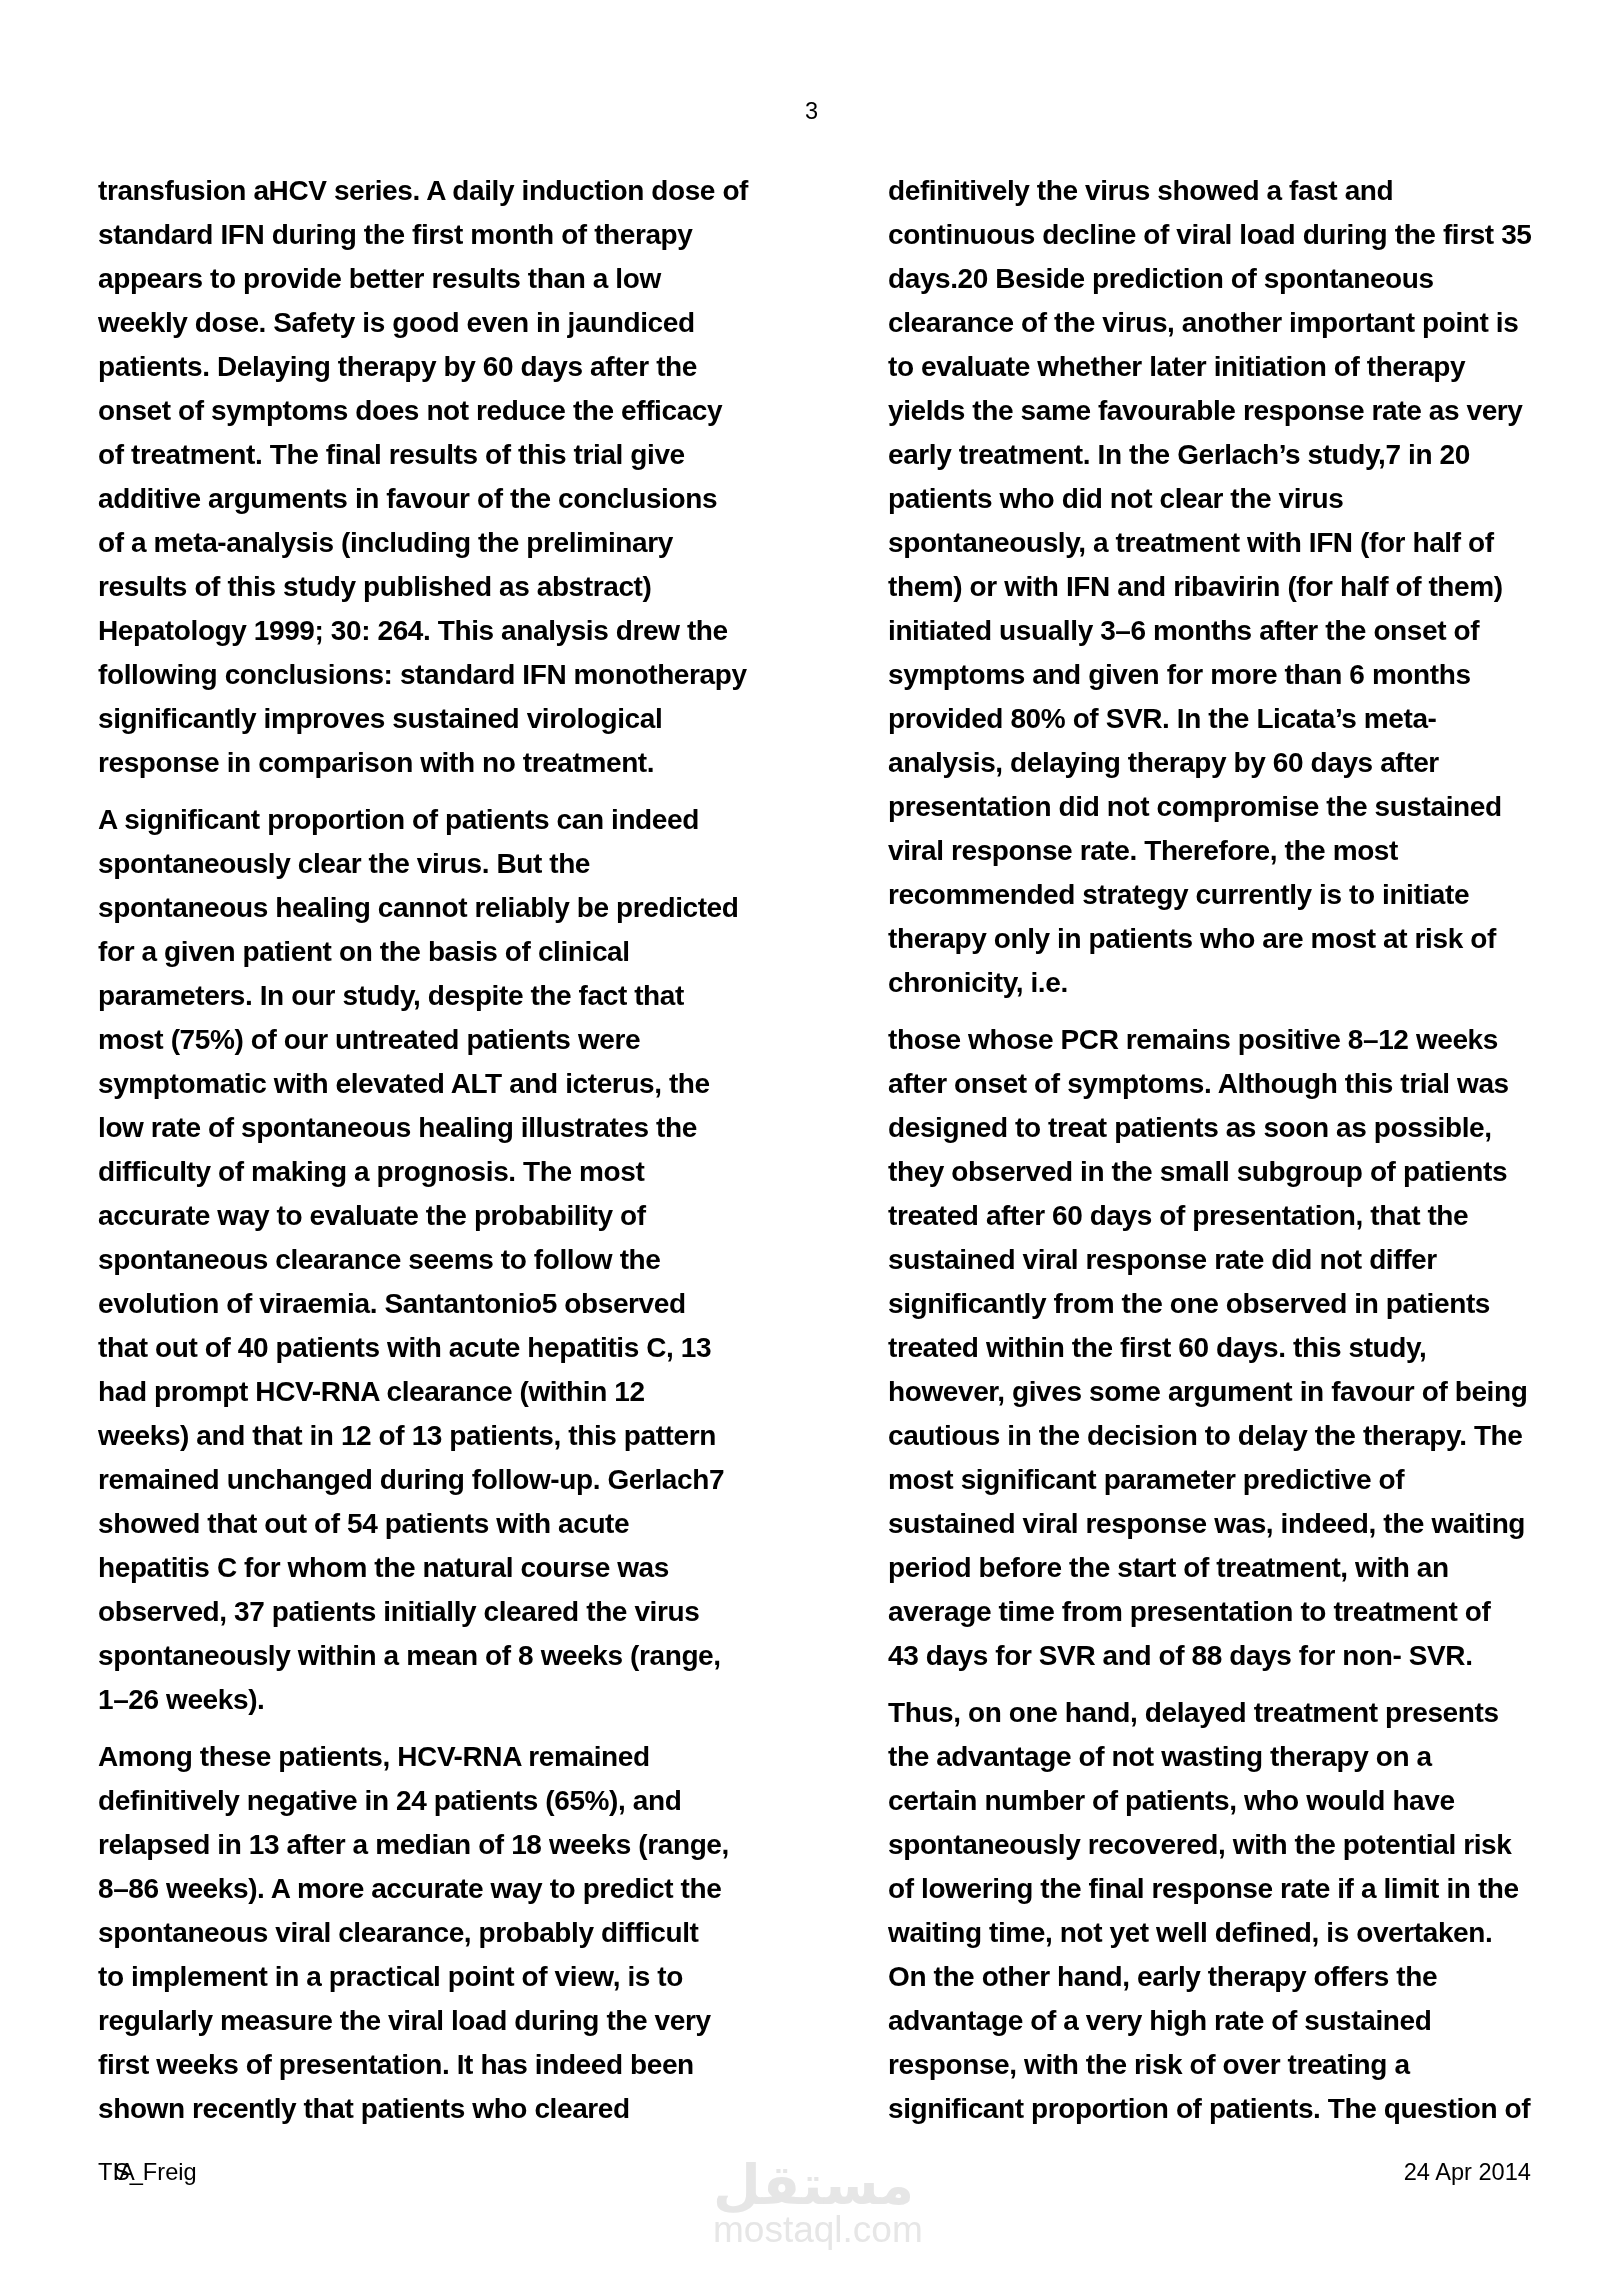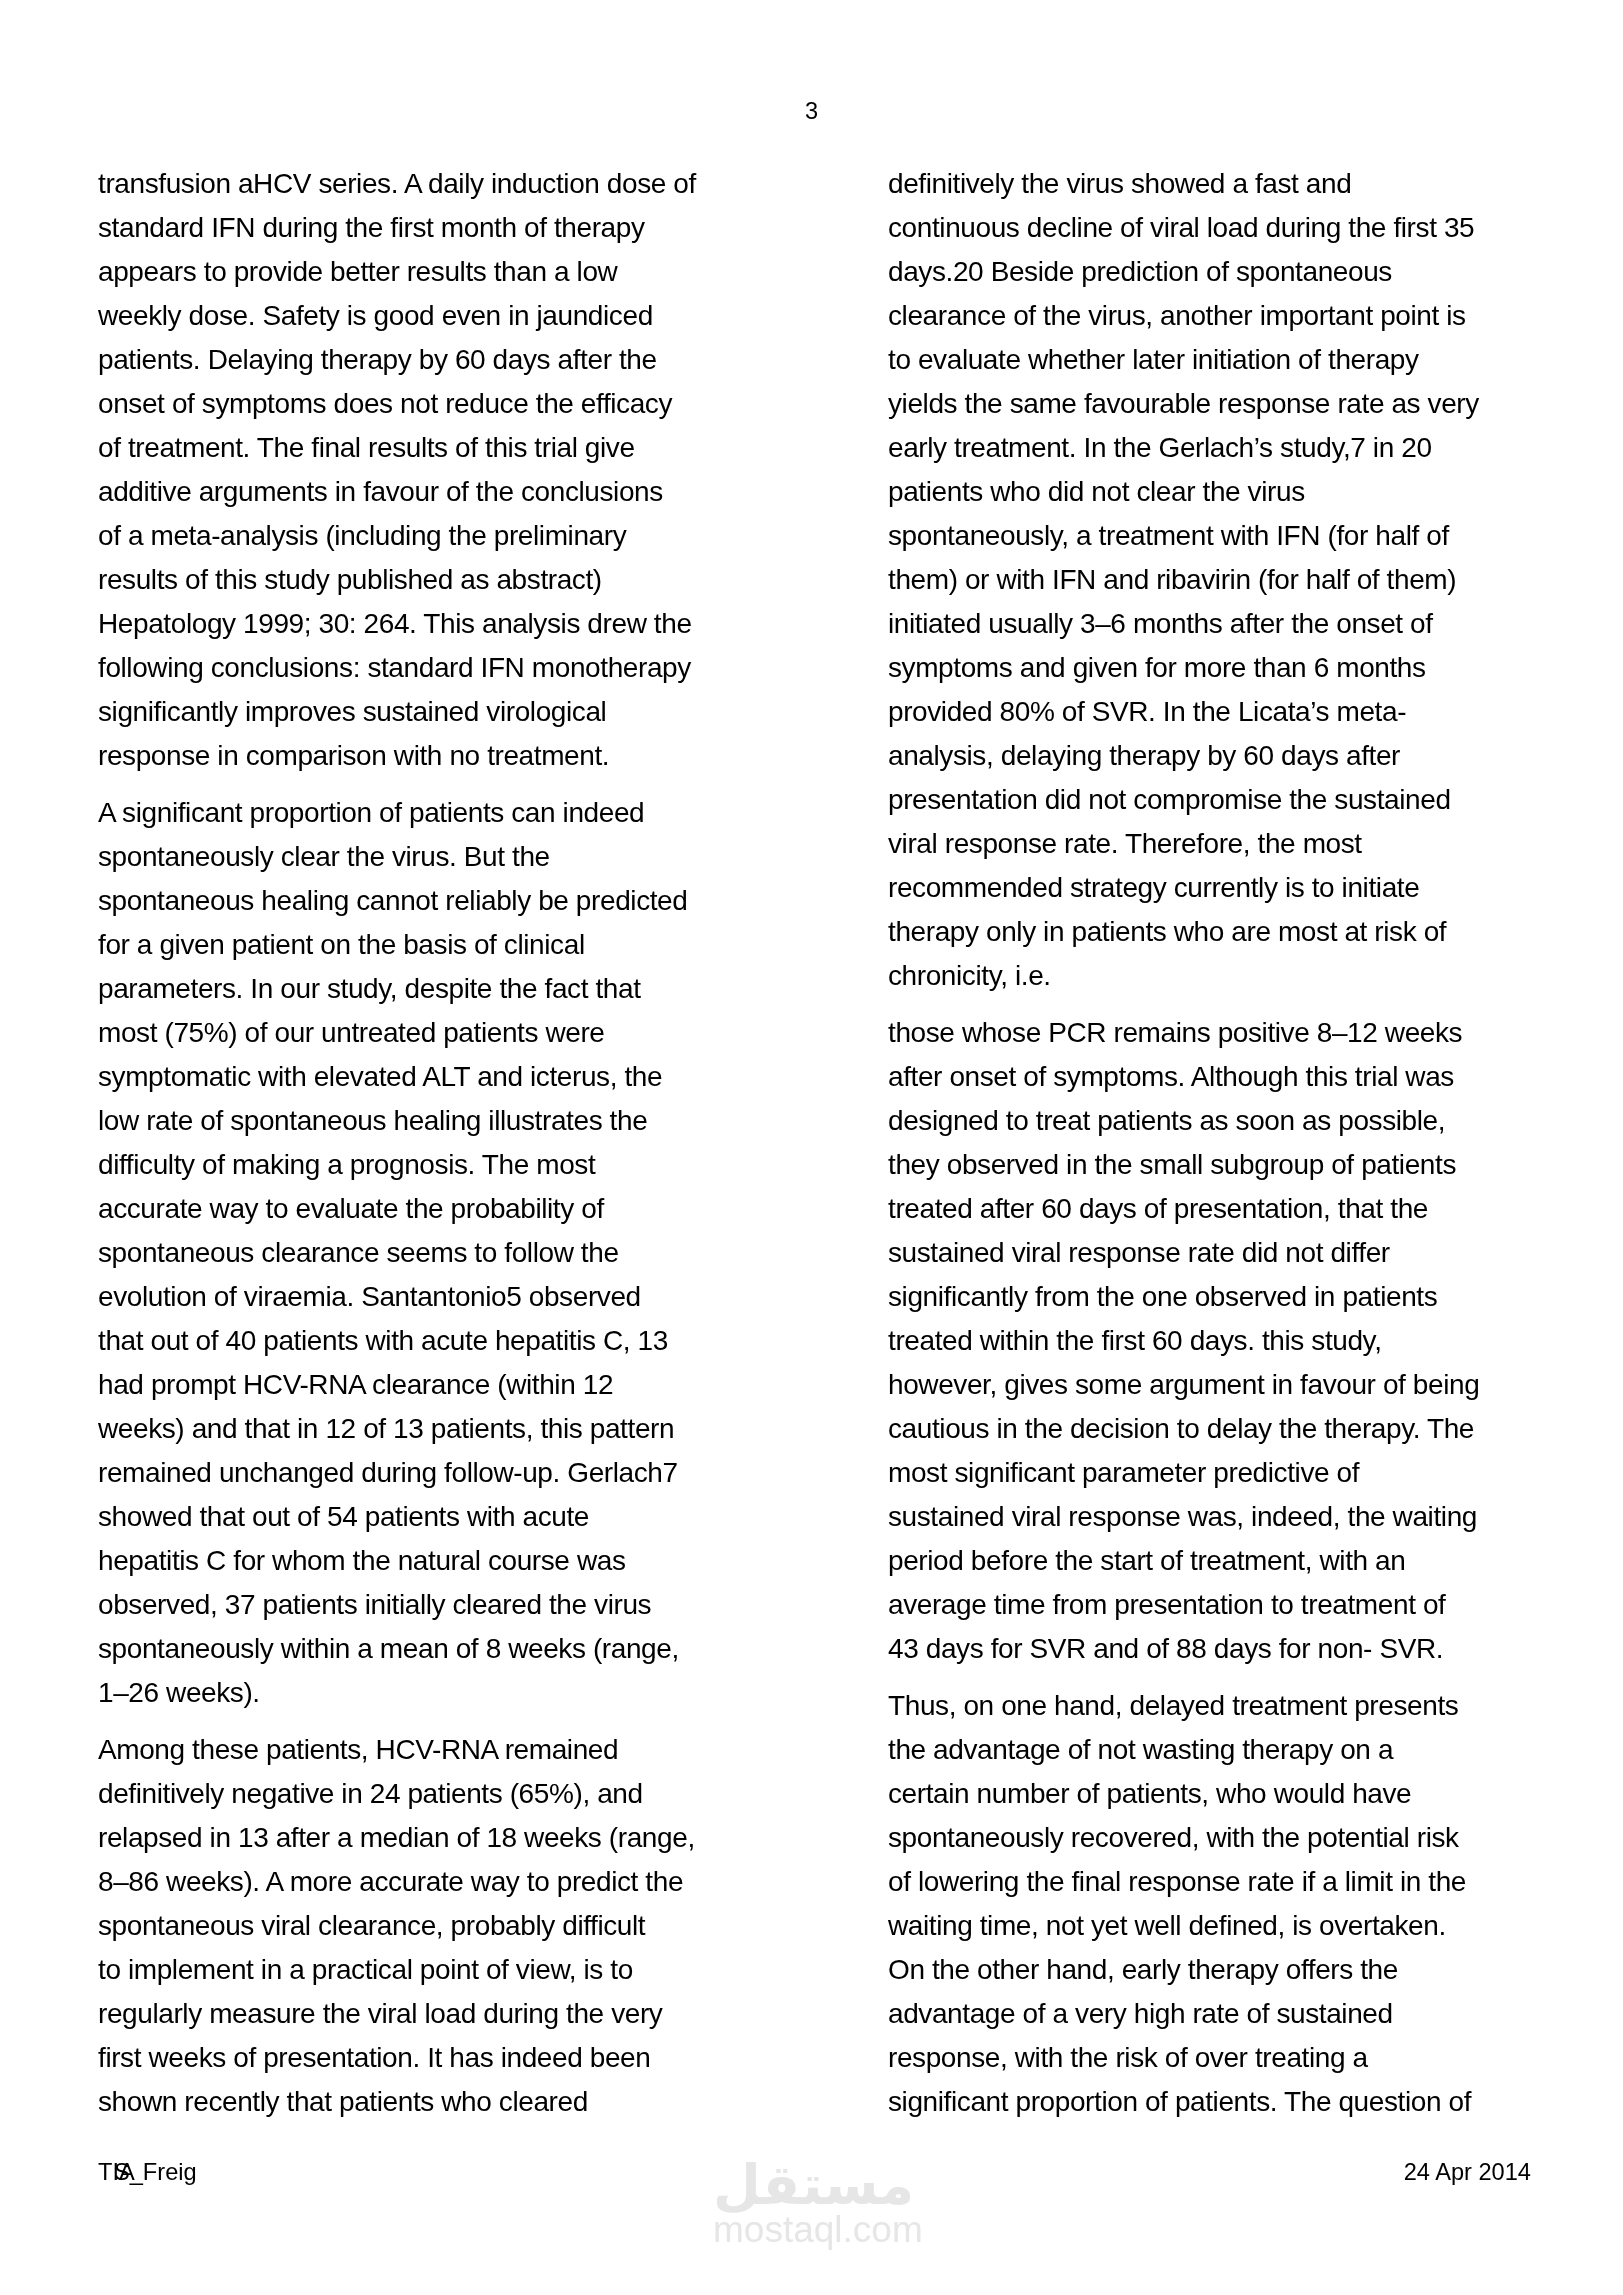--- a/index.html
+++ b/index.html
@@ -29,22 +29,23 @@
     top: 162px;
     width: 687px;
     font-size: 28px;
     line-height: 44px;
     letter-spacing: -0.4px;
     word-spacing: 0px;
   }
   .col-left { left: 98px; }
   .col-right { left: 888px; }
   .para {
-    margin: 0 0 13px 0;
+    margin: 7px 0 13px 0;
     white-space: pre-line;
+    font-weight: bold;
   }
   .footer {
     position: absolute;
     top: 2153px;
     left: 98px;
     width: 1433px;
     height: 39px;
     font-size: 23.6px;
     line-height: 39px;
   }

